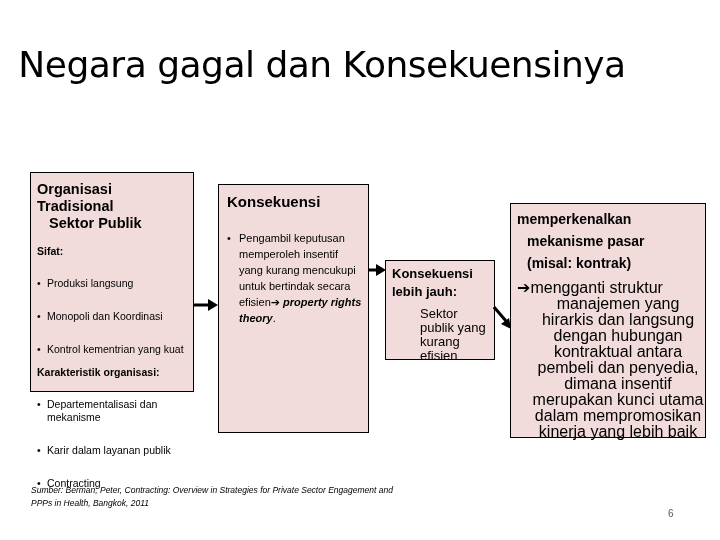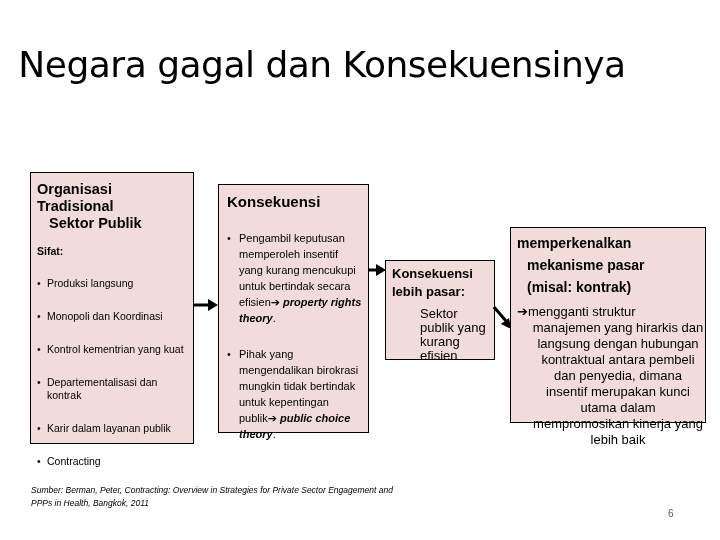--- a/index.html
+++ b/index.html
@@ -7,42 +7,42 @@
       width: 720px; height: 540px; background: #ffffff; position: relative; overflow: hidden;
       font-family: "Liberation Sans", "DejaVu Sans", sans-serif; color: #000;
     }
     .title {
       position: absolute; left: 0; top: 44px; width: 644px; text-align: center;
       font-family: "DejaVu Sans", sans-serif; font-size: 36px; letter-spacing: -0.5px;
     }
     .box {
       position: absolute; background: #f2dcdb; border: 1.5px solid #000; box-sizing: border-box;
     }
-    #box1 { left: 30px; top: 172px; width: 164px; height: 272px; padding: 8px 6px 0 6px; }
+    #box1 { left: 30px; top: 172px; width: 164px; height: 220px; padding: 8px 6px 0 6px; }
     #box2 { left: 218px; top: 184px; width: 151px; height: 249px; padding: 8px 6px 0 8px; }
     #box3 { left: 385px; top: 260px; width: 110px; height: 100px; padding: 4px 5px 0 6px; }
-    #box4 { left: 510px; top: 227px; width: 196px; height: 196px; padding: 4px 1px 0 6px; }
+    #box4 { left: 510px; top: 203px; width: 196px; height: 235px; padding: 4px 1px 0 6px; }
 
     .h1 { font-weight: bold; font-size: 14.5px; line-height: 17px; }
     .h1 .indent { display: block; padding-left: 12px; }
     .sub { font-weight: bold; font-size: 10.5px; margin-top: 13px; margin-bottom: 6px; }
     ul { list-style: none; margin: 0; padding: 0; }
     li { position: relative; padding-left: 10px; font-size: 10.5px; line-height: 13px; margin-bottom: 10px; margin-top: 20px; }
     li::before { content: "•"; position: absolute; left: 0; top: 0; }
     #box2 li { padding-left: 12px; font-size: 11px; line-height: 16px; margin-bottom: 8px; }
     #box2 .h1 { font-size: 15px; margin-bottom: 10px; }
     .bi { font-weight: bold; font-style: italic; }
     .arrowglyph { font-weight: bold; }
 
     #box3 .h1 { font-size: 13px; line-height: 18px; }
     #box3 .body { font-size: 13px; line-height: 14px; margin-top: 6px; margin-left: 28px; }
 
     #box4 .h1 { font-size: 14px; line-height: 22px; text-align: left; }
     #box4 .h1 .indent { padding-left: 10px; }
-    #box4 .body { font-size: 13px; line-height: 16px; margin-top: 6px; }
+    #box4 .body { font-size: 16px; line-height: 16px; margin-top: 6px; }
     #box4 .body .indent { display: block; padding-left: 15px; text-align: center; }
 
     .connector { position: absolute; }
     .source {
       position: absolute; left: 31px; top: 484px; width: 380px;
       font-size: 8.5px; font-style: italic; line-height: 13px;
     }
     .pagenum { position: absolute; left: 668px; top: 508px; font-size: 10px; color: #555; }
   </style>
 </head>
@@ -54,39 +54,39 @@
   <div class="h1">
     <span>Organisasi Tradisional</span>
     <span class="indent">Sektor Publik</span>
   </div>
   <div class="sub">Sifat:</div>
   <ul>
     <li>Produksi langsung</li>
     <li>Monopoli dan Koordinasi</li>
     <li>Kontrol kementrian yang kuat</li>
   </ul>
+  <div class="sub" style="margin-top:2px">Karakteristik organisasi:</div>
   <ul>
-    <li>Departementalisasi dan kontrak</li>
+    <li>Departementalisasi dan mekanisme</li>
     <li>Karir dalam layanan publik</li>
     <li>Contracting</li>
   </ul>
 </div>
 
 <div class="box" id="box2">
   <div class="h1">Konsekuensi</div>
   <ul>
     <li><span>Pengambil keputusan memperoleh insentif yang kurang mencukupi untuk bertindak secara efisien</span><span class="arrowglyph">➔</span><span class="bi"> property rights theory</span><span>.</span></li>
-    <li><span>Pihak yang mengendalikan birokrasi mungkin tidak bertindak untuk kepentingan publik</span><span class="arrowglyph">➔</span><span class="bi"> public choice theory</span><span>.</span></li>
   </ul>
 </div>
 
 <div class="box" id="box3">
   <div class="h1">
     <span>Konsekuensi</span><br>
-    <span>lebih pasar:</span>
+    <span>lebih jauh:</span>
   </div>
   <div class="body">Sektor publik yang kurang efisien</div>
 </div>
 
 <div class="box" id="box4">
   <div class="h1">
     <span>memperkenalkan</span>
     <span class="indent">mekanisme pasar</span>
     <span class="indent">(misal: kontrak)</span>
   </div>

